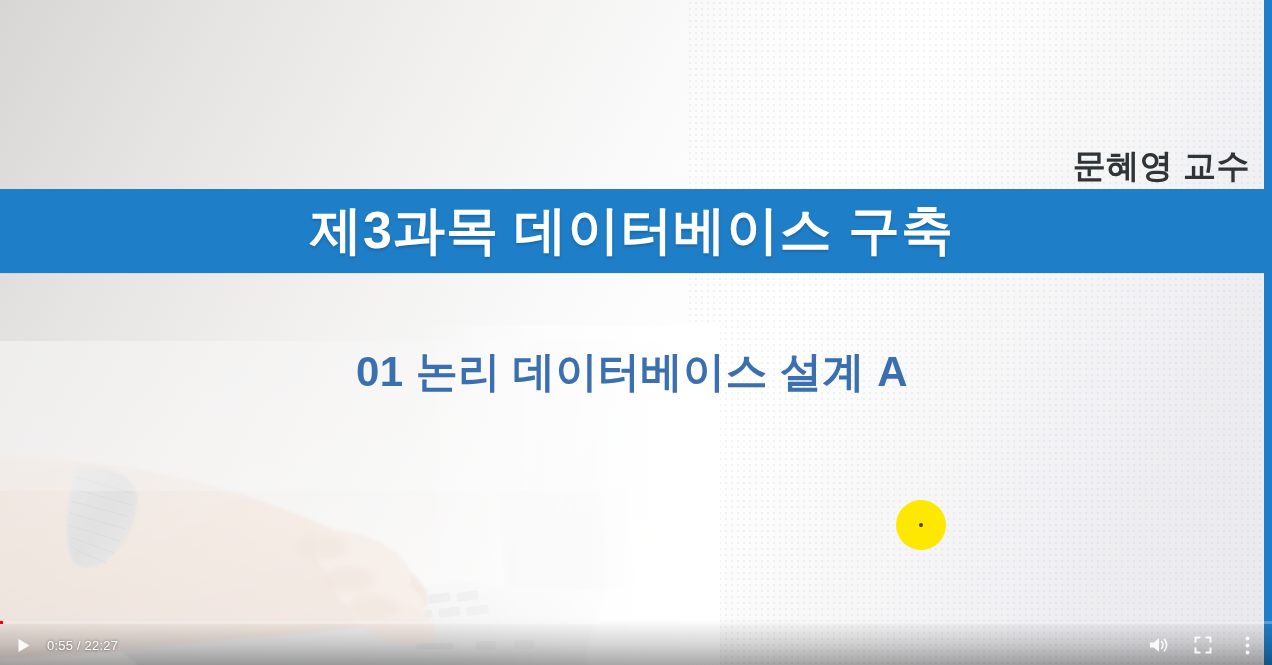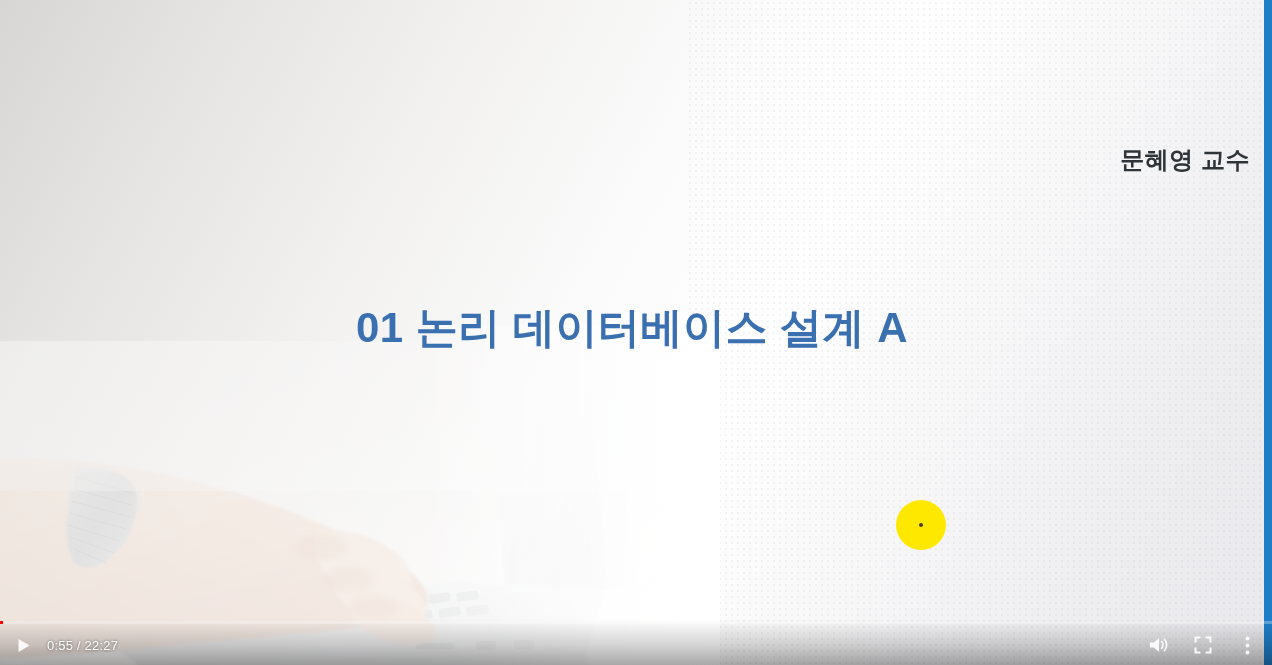--- a/index.html
+++ b/index.html
@@ -68,21 +68,21 @@
     width: 720px; height: 340px;
     background: linear-gradient(to right, rgba(255,255,255,0) 58%, rgba(255,255,255,.85) 88%, #fff 100%);
     pointer-events: none;
   }
 
   
   .instructor {
     position: absolute;
     right: 22px;
     top: 144px;
-    font-size: 24px;
+    font-size: 33px;
     font-weight: 700;
     color: #2f3438;
     letter-spacing: .5px;
     white-space: nowrap;
   }
 
   
   .title-band {
     position: absolute;
     left: 0;
@@ -319,22 +319,25 @@
         </g>
 
         <rect x="0" y="0" width="700" height="330" fill="#ffffff" opacity=".46"></rect>
         <rect x="0" y="0" width="700" height="150" fill="#ffffff" opacity=".35"></rect>
       </svg>
     </div>
     <div class="photo-fade"></div>
 
     <div class="instructor">문혜영 교수</div>
 
-
-    <div class="subtitle" style="color: rgb(58, 111, 176);">01 논리 데이터베이스 설계 A</div>
+    <div class="title-band" style="background: rgb(31, 126, 200);">
+      <div class="title">제3과목 데이터베이스 구축</div>
+    </div>
+
+    <div class="subtitle" style="color: rgb(58, 111, 176); margin-top: 44px;">01 논리 데이터베이스 설계 A</div>
 
     <div class="right-rail" style="background: rgb(31, 126, 200);"></div>
 
     <div class="cursor-halo" style="background: rgb(255, 232, 0);">
       <span class="dot"></span>
     </div>
   </div>
 
   <div class="controls">
     <div class="progress-track">

